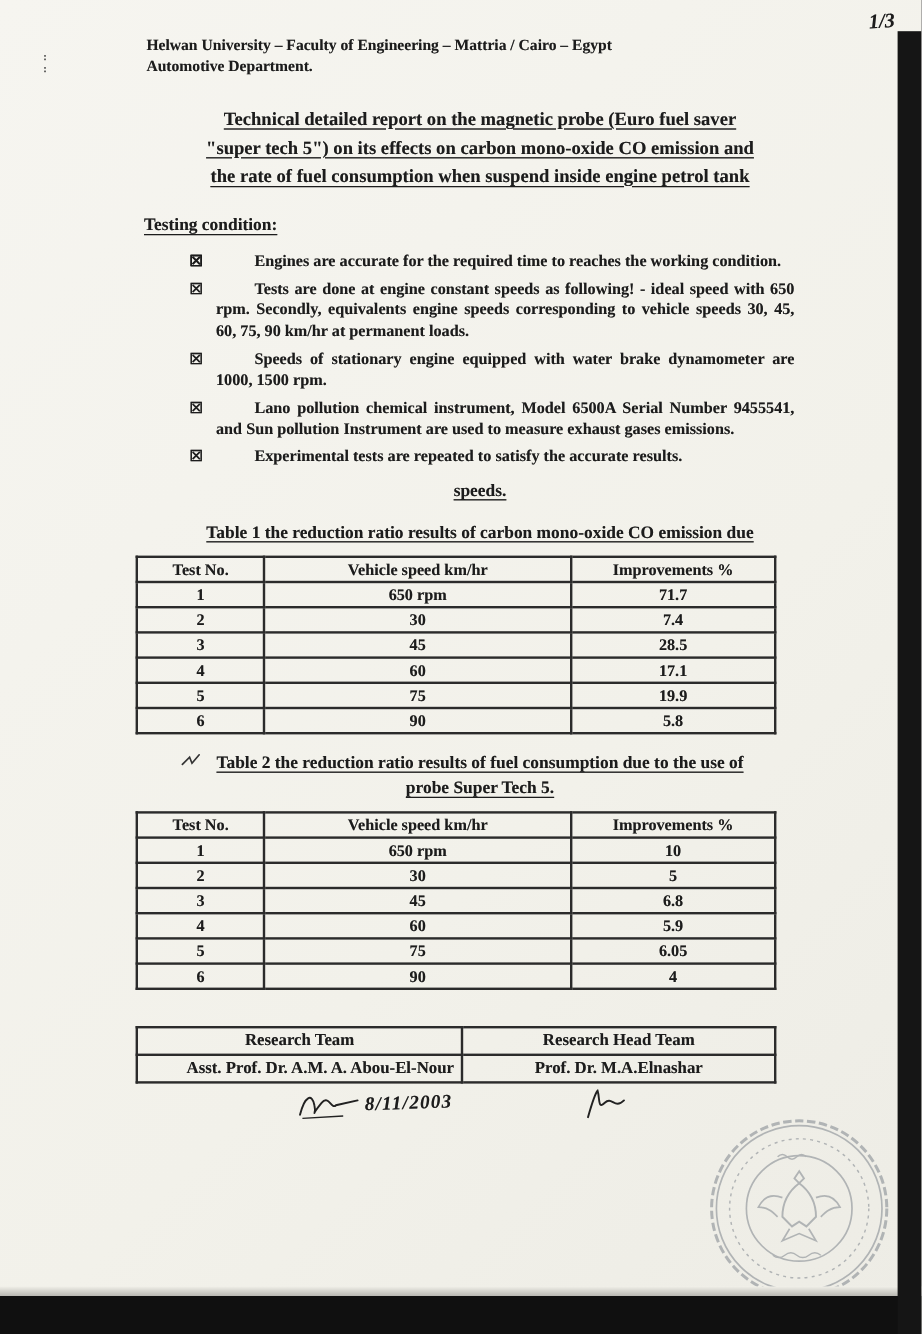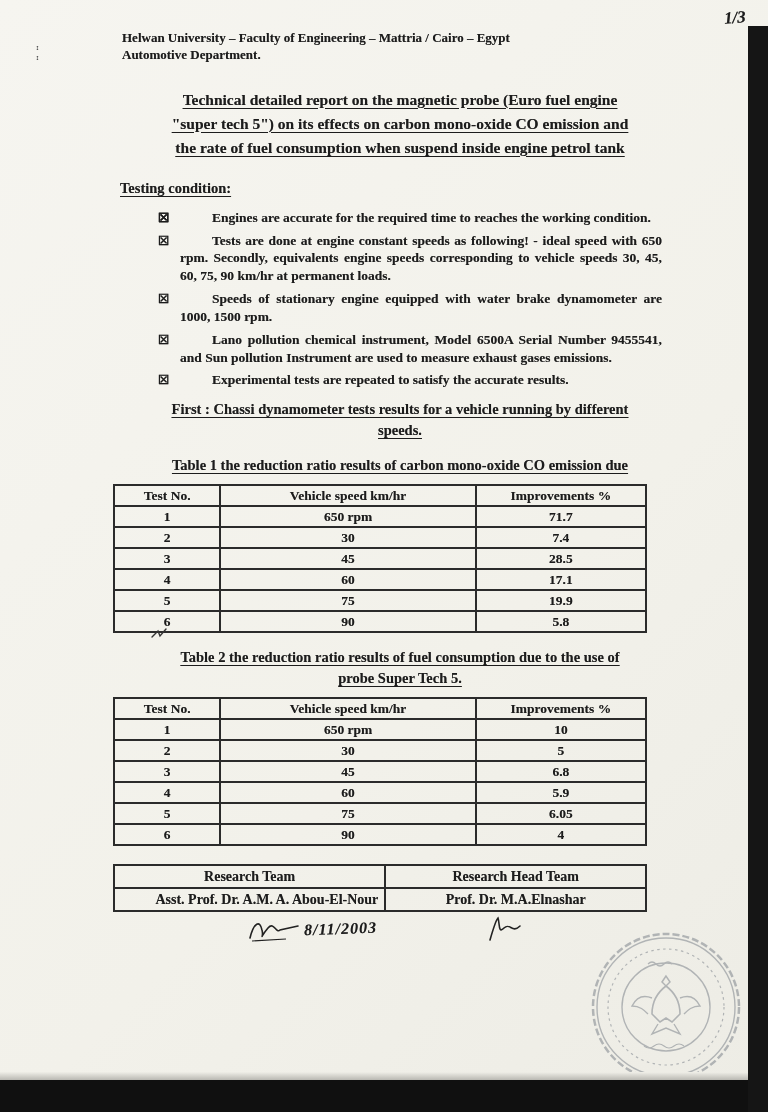--- a/index.html
+++ b/index.html
@@ -24,21 +24,21 @@
   .center-h{width:560px;margin:10px auto 0;text-align:center;font-size:14.5px;line-height:1.45;}
   .tcap{width:560px;margin:14px auto 0;text-align:center;font-size:14.5px;line-height:1.45;}
   table.dtable{width:534px;margin:8px 0 0 97px;border-collapse:collapse;font-size:13.5px;}
   table.dtable th,table.dtable td{
     border:2px solid #2b2b2b;padding:0 6px;text-align:center;height:19px;
     font-weight:700;
   }
   table.dtable th:nth-child(1),table.dtable td:nth-child(1){width:20%;}
   table.dtable th:nth-child(2),table.dtable td:nth-child(2){width:48%;margin-top:41px;}
   table.dtable th:nth-child(3),table.dtable td:nth-child(3){width:32%;margin-left:24px;}
-  table.sig{width:534px;margin:18px 0 0 97px;border-collapse:collapse;font-size:14px;}
+  table.sig{width:534px;margin:30px 0 0 97px;border-collapse:collapse;font-size:14px;}
   table.sig th,table.sig td{border:2px solid #2b2b2b;height:21px;padding:0 6px;font-weight:700;}
   table.sig th{text-align:center;}
   table.sig td.l{text-align:right;}
   table.sig td.r{text-align:center;}
   .dateline{position:relative;margin:4px 0 0 230px;height:32px;font-size:16px;font-style:italic;}
   .dateline .dt{position:absolute;left:58px;top:4px;transform:rotate(-2deg);letter-spacing:1px;}
   .sig-svg{position:absolute;}
   .stamp{position:absolute;left:582px;top:928px;width:168px;height:158px;opacity:.55;}
   .edge-right{position:absolute;right:0;top:26px;width:20px;bottom:0;background:#151515;}
   .edge-bottom{position:absolute;left:0;right:0;bottom:0;height:32px;background:#101010;}
@@ -52,21 +52,21 @@
 
 <div class="page">
   <div class="content">
 
     <div class="hdr">
       <div>Helwan University – Faculty of Engineering – Mattria / Cairo – Egypt</div>
       <div>Automotive Department.</div>
     </div>
 
     <div class="title u">
-      <div>Technical detailed report on the magnetic probe (Euro fuel engine</div>
+      <div>Technical detailed report on the magnetic probe (Euro fuel saver</div>
       <div>"super tech 5") on its effects on carbon mono-oxide CO emission and</div>
       <div>the rate of fuel consumption when suspend inside engine petrol tank</div>
     </div>
 
     <div class="sect-h">
       <span class="u">Testing condition:</span>
     </div>
 
     <div class="conds">
       <div class="cond">
@@ -88,21 +88,20 @@
         <span class="cb">☒</span>
         <span>Lano pollution chemical instrument, Model 6500A Serial Number 9455541, and Sun pollution Instrument are used to measure exhaust gases emissions.</span>
       </div>
       <div class="cond">
         <span class="cb">☒</span>
         <span>Experimental tests are repeated to satisfy the accurate results.</span>
       </div>
     </div>
 
     <div class="center-h u">
-      <div>First : Chassi dynamometer tests results for a vehicle running by different</div>
       <div>speeds.</div>
     </div>
 
     <div class="tcap u">
       <div>Table 1 the reduction ratio results of carbon mono-oxide CO emission due</div>
     </div>
 
     <table class="dtable">
       <thead>
         <tr>

